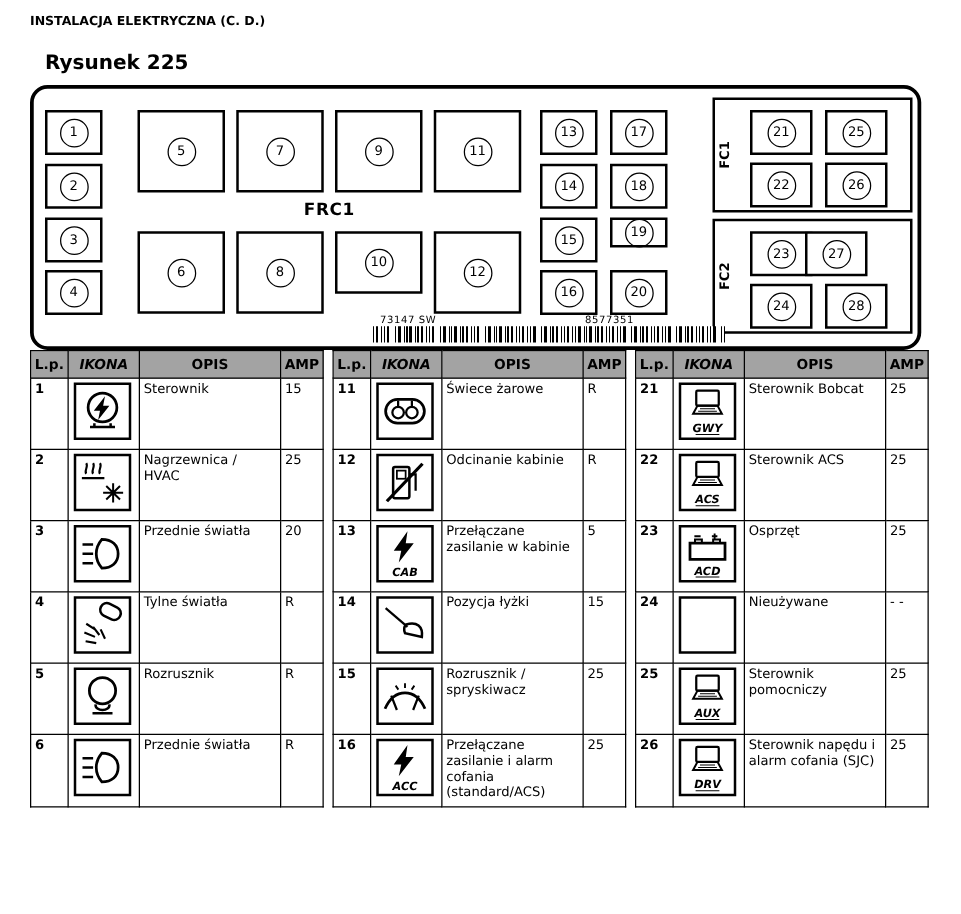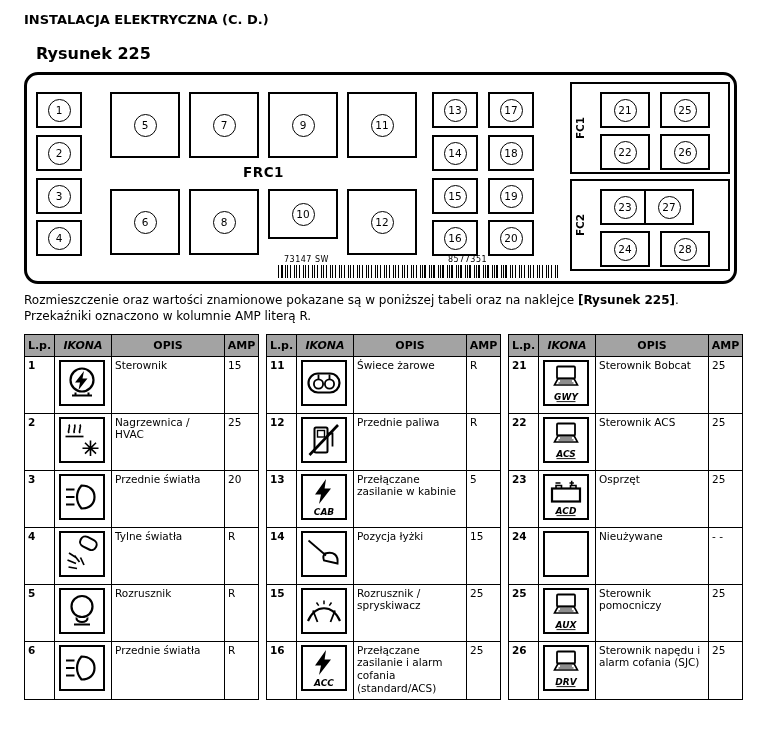--- a/index.html
+++ b/index.html
@@ -2,35 +2,35 @@
 <html><head>
 <meta charset="utf-8">
 <style>
   html,body{margin:0;padding:0;}
   body{
     width:769px;height:731px;box-sizing:border-box;overflow:hidden;
     background:#fff;color:#000;
     font-family:"DejaVu Sans","Liberation Sans",sans-serif;
     padding:12px 24px 0 24px;
   }
-  h1{font-size:13px;font-weight:bold;margin:0 0 17px 0;}
+  h1{font-size:10px;font-weight:bold;margin:0 0 17px 0;}
   h2{font-size:12px;font-weight:bold;margin:0 0 17px 0;}
   h3{font-size:16px;font-weight:bold;margin:0 0 9px 12px;}
 
   
   .diagram{position:relative;width:713px;height:212px;border:3px solid #000;border-radius:14px;box-sizing:border-box;}
   .fbox{position:absolute;border:2px solid #000;box-sizing:border-box;background:#fff;
         display:flex;align-items:center;justify-content:center;}
   .circ{width:21px;height:21px;border:1.3px solid #000;border-radius:50%;
         display:flex;align-items:center;justify-content:center;font-size:10.5px;}
   .frc1-label{position:absolute;text-align:center;font-weight:bold;font-size:13.5px;letter-spacing:.5px;}
   .fc-rect{position:absolute;border:2px solid #000;box-sizing:border-box;}
   .fc-label{position:absolute;left:-9px;top:50%;transform:translateY(-50%) rotate(-90deg);
             width:34px;text-align:center;font-weight:bold;font-size:10.5px;}
-  .barcode{position:absolute;}
+  .barcode{position:absolute;margin-left:20px;}
   .bc-text{position:absolute;top:-1px;font-size:8px;letter-spacing:.5px;white-space:nowrap;}
   .bc-stripes{position:absolute;left:0;right:0;top:9px;height:13px;
     background:repeating-linear-gradient(90deg,#000 0 1px,#fff 1px 2.5px,#000 2.5px 4.5px,#fff 4.5px 7px,#000 7px 7.6px,#fff 7.6px 9px);}
 
   
   .note{font-size:12px;line-height:1.32;margin:9px 0 9px 0;}
 
   
   #fuse-table{border-collapse:collapse;table-layout:fixed;width:718px;}
   #fuse-table th,#fuse-table td{border:1px solid #000;box-sizing:border-box;}
@@ -102,21 +102,21 @@
       </div>
       <div class="fbox" style="left: 405px; top: 145px; width: 46px; height: 36px;">
         <span class="circ">16</span>
       </div>
       <div class="fbox" style="left: 461px; top: 17px; width: 46px; height: 36px;">
         <span class="circ">17</span>
       </div>
       <div class="fbox" style="left: 461px; top: 60px; width: 46px; height: 36px;">
         <span class="circ">18</span>
       </div>
-      <div class="fbox" style="left: 461px; top: 103px; width: 46px; height: 36px;">
+      <div class="fbox" style="left: 461px; top: 103px; width: 46px; height: 24px;">
         <span class="circ">19</span>
       </div>
       <div class="fbox" style="left: 461px; top: 145px; width: 46px; height: 36px;">
         <span class="circ">20</span>
       </div>
       <div class="fc-rect" style="left: 543px; top: 7px; width: 160px; height: 92px;">
         <span class="fc-label">FC1</span>
         <div class="fbox" style="left: 28px; top: 8px; width: 50px; height: 36px;">
           <span class="circ">21</span>
         </div>
@@ -145,21 +145,20 @@
           <span class="circ">28</span>
         </div>
       </div>
       <div class="barcode" style="left: 251px; top: 181px; width: 282px; height: 22px;">
         <div class="bc-text" style="left: 6px;">73147 SW</div>
         <div class="bc-text" style="left: 170px;">8577351</div>
         <div class="bc-stripes"></div>
       </div>
     </div>
 
-  <p class="note"><span>Rozmieszczenie oraz wartości znamionowe pokazane są w poniższej tabeli oraz na naklejce </span><b>[Rysunek 225]</b><span>. Przekaźniki oznaczono w kolumnie AMP literą R.</span></p>
 
   <table id="fuse-table">
     <thead id="fuse-thead">
         <tr>
           <th class="c-num">L.p.</th>
           <th class="c-icon">IKONA</th>
           <th class="c-desc">OPIS</th>
           <th class="c-amp">AMP</th>
           <th class="c-gap"></th>
           <th class="c-num">L.p.</th>
@@ -235,21 +234,21 @@
           <td class="c-icon">
             <div class="icon-box">
               <svg viewBox="0 0 40 40" width="40" height="40" xmlns="http://www.w3.org/2000/svg">
                 <rect x="10.5" y="7.5" width="13" height="25" rx="1.5" fill="none" stroke="#000" stroke-width="2"></rect>
                 <rect x="13.5" y="10.5" width="7" height="6.5" fill="none" stroke="#000" stroke-width="1.4"></rect>
                 <path d="M23.5 13.5h5v13" fill="none" stroke="#000" stroke-width="1.8"></path>
                 <path d="M5.5 35L34 5" stroke="#000" stroke-width="2.6"></path>
               </svg>
             </div>
           </td>
-          <td class="c-desc">Przednie paliwa</td>
+          <td class="c-desc">Odcinanie kabinie</td>
           <td class="c-amp">R</td>
           <td class="c-gap"></td>
           <td class="c-num">22</td>
           <td class="c-icon">
             <div class="icon-box">
               <svg viewBox="0 0 40 40" width="40" height="40" xmlns="http://www.w3.org/2000/svg">
                 <rect x="11" y="3.5" width="18" height="12" rx="1" fill="none" stroke="#000" stroke-width="1.8"></rect>
                 <path d="M8.5 22l3.5-6.5h16l3.5 6.5z" fill="none" stroke="#000" stroke-width="1.6"></path>
                 <path d="M12.5 20h15 M14 18h12" stroke="#000" stroke-width="0.9"></path>
                 <text x="20" y="36.8" text-anchor="middle" font-family="DejaVu Sans, sans-serif" font-size="9" font-weight="bold">ACS</text>

